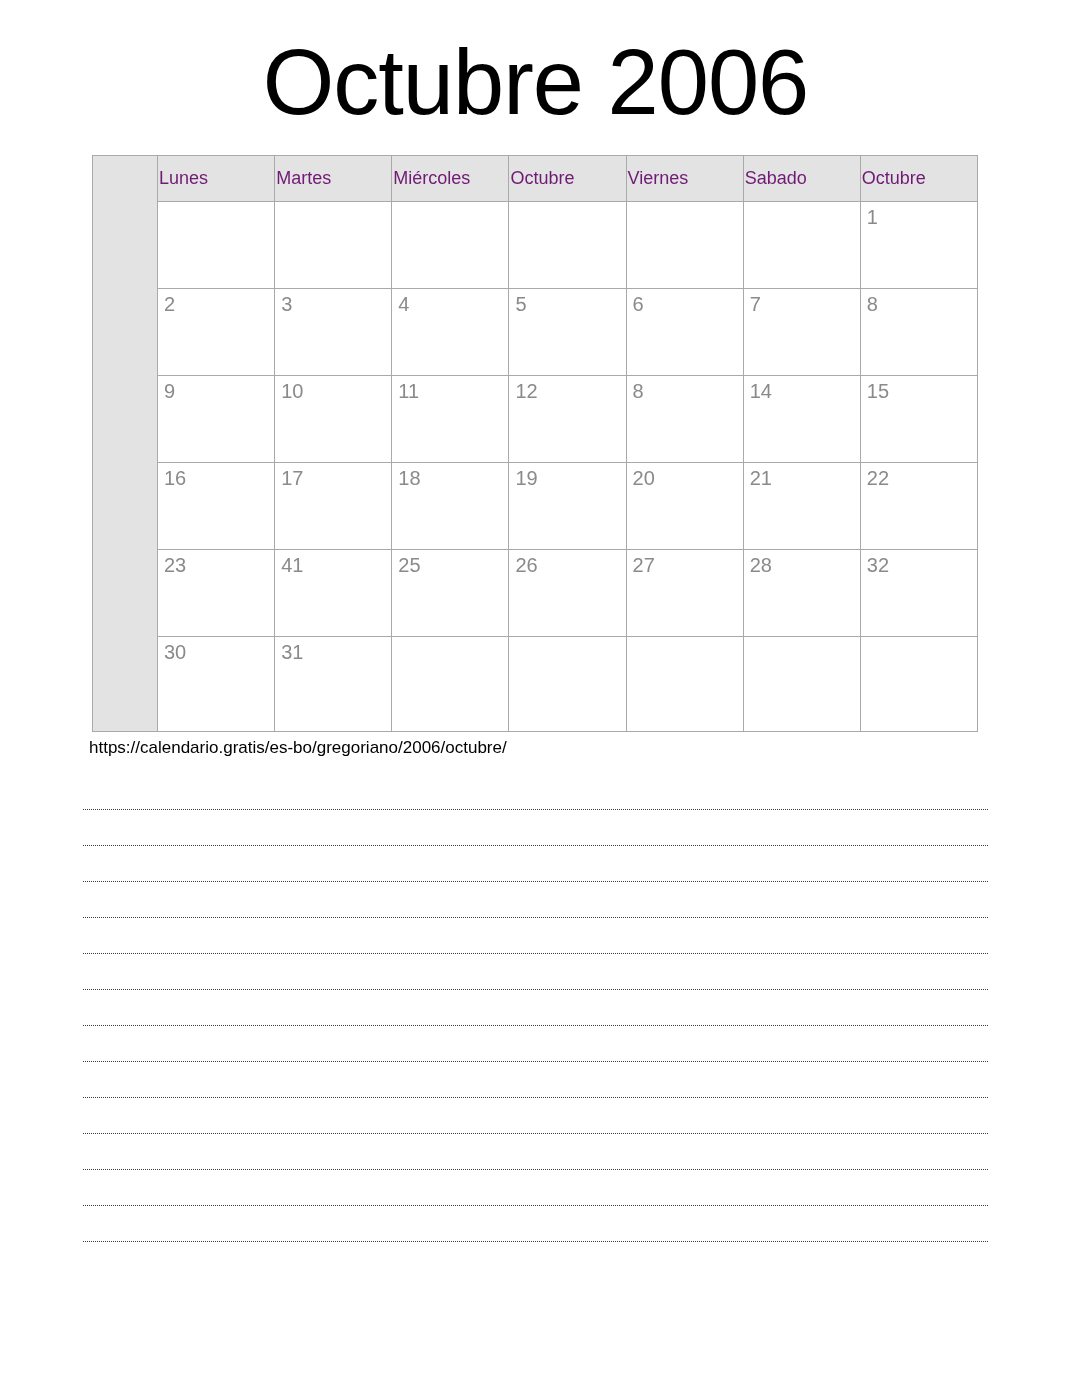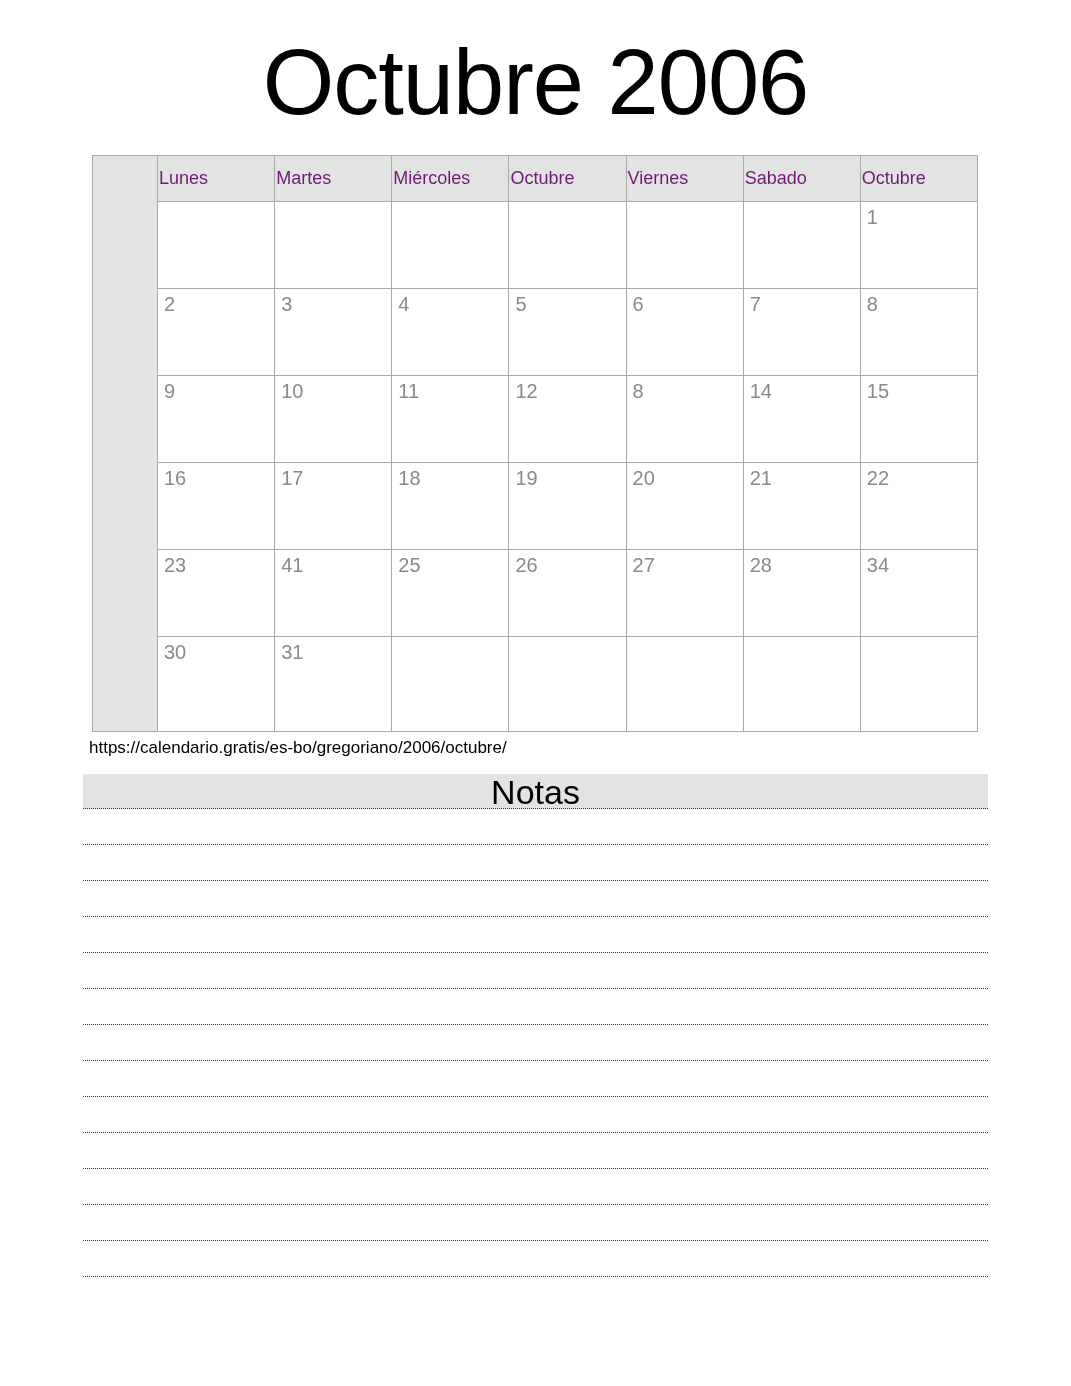--- a/index.html
+++ b/index.html
@@ -114,38 +114,37 @@
         <td class="day">21</td>
         <td class="day">22</td>
       </tr>
       <tr>
         <td class="day">23</td>
         <td class="day">41</td>
         <td class="day">25</td>
         <td class="day">26</td>
         <td class="day">27</td>
         <td class="day">28</td>
-        <td class="day">34</td>
+        <td class="day">32</td>
       </tr>
       <tr class="last">
         <td class="day">30</td>
         <td class="day">31</td>
         <td class="day"></td>
         <td class="day"></td>
         <td class="day"></td>
         <td class="day"></td>
         <td class="day"></td>
       </tr>
     </tbody>
   </table>
 
   <div class="src-url">https://calendario.gratis/es-bo/gregoriano/2006/octubre/</div>
 
   <div class="notes">
-    <div class="notes-header">Notas</div>
     <div>
         <div class="notes-line"></div>
         <div class="notes-line"></div>
         <div class="notes-line"></div>
         <div class="notes-line"></div>
         <div class="notes-line"></div>
         <div class="notes-line"></div>
         <div class="notes-line"></div>
         <div class="notes-line"></div>
         <div class="notes-line"></div>

